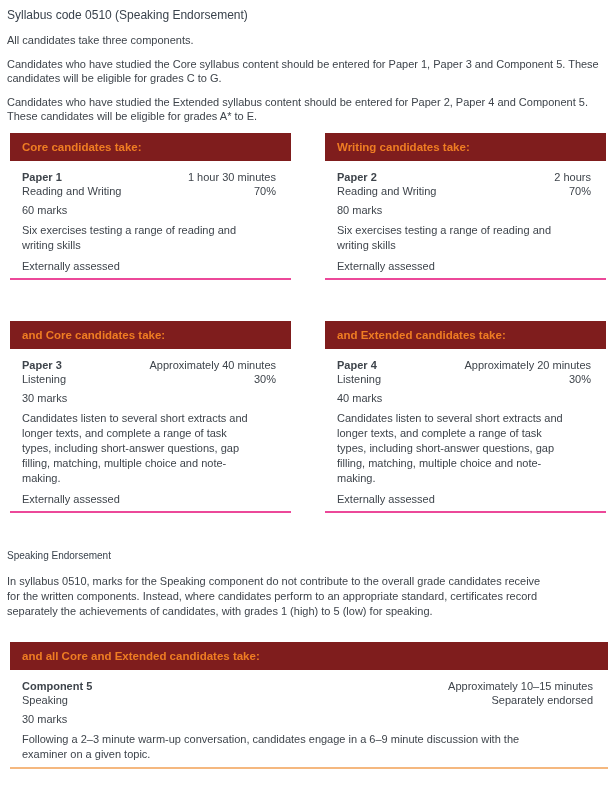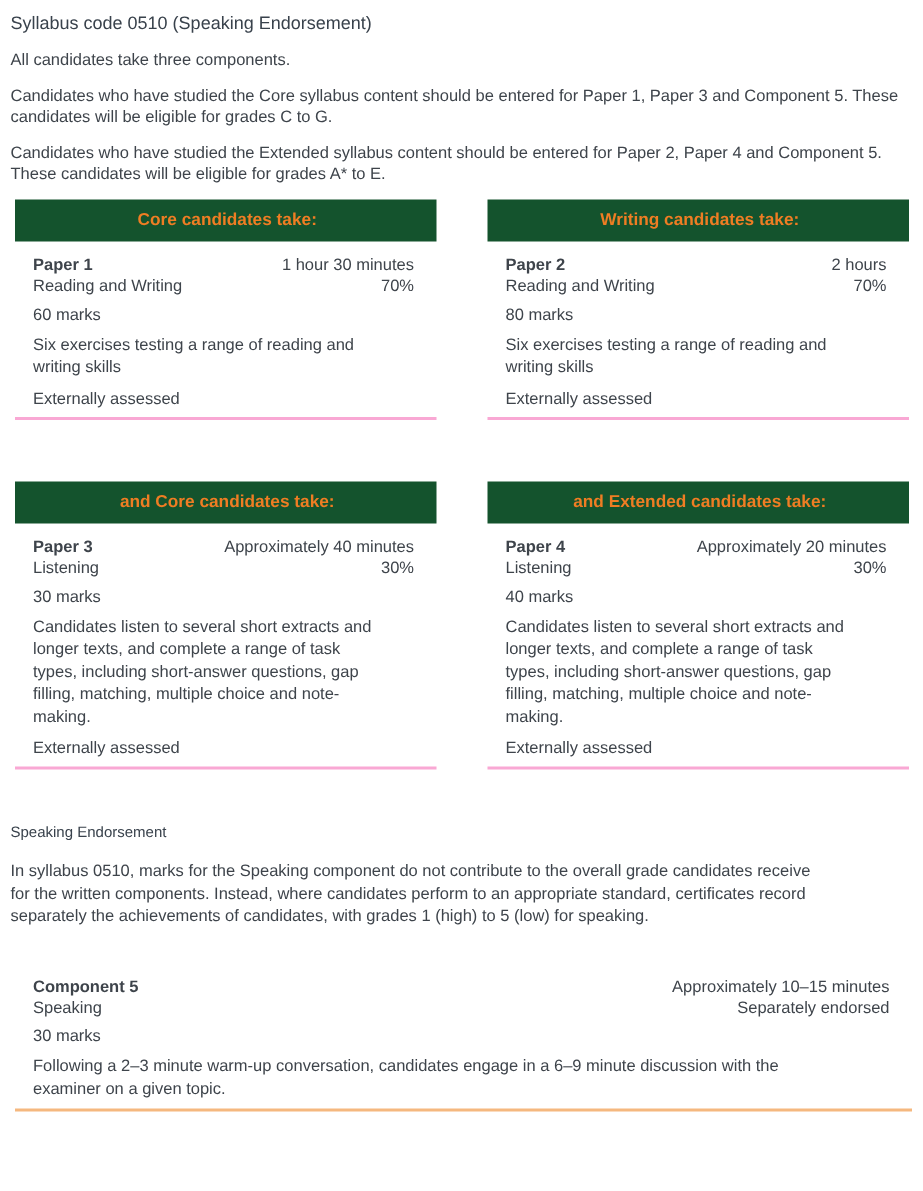--- a/index.html
+++ b/index.html
@@ -20,27 +20,27 @@
   p.intro {
     margin: 0 0 9px 0; line-height: 14.5px; white-space: pre-line;
   }
 
   .box-row { display: flex; gap: 34px; margin: 6px 0 0 3px; }
   .box-row.second { margin-top: 41px; }
   .box { width: 281px; box-sizing: border-box; }
   .box.full { width: 598px; margin-left: 3px; }
 
   .box-header {
-    background: #14532d; color: #ef7d23;
+    background: #7f1d1d; color: #ef7d23;
     font-weight: 700; font-size: 11.5px;
-    padding: 7px 10px 7px 12px; line-height: 14px; text-align: center;
+    padding: 7px 10px 7px 12px; line-height: 14px;
   }
   .box-body {
     padding: 9px 15px 5px 12px;
-    border-bottom: 2px solid #f9a8d4;
+    border-bottom: 2px solid #ec4899;
   }
   .box.full .box-body { border-bottom-color: #f5b87f; }
 
   .spec-row { display: flex; justify-content: space-between; line-height: 14px; }
   .paper-name { font-weight: 700; }
   .right-val { text-align: center; white-space: nowrap; }
   .marks { margin-top: 5px; line-height: 14px; }
   .desc { margin-top: 6px; line-height: 15px; white-space: pre-line; }
   .assess { margin-top: 6px; line-height: 14px; }
 
@@ -148,20 +148,21 @@
     </section>
 
   </div>
 
   <h2 class="section-heading">Speaking Endorsement</h2>
   <p class="speaking">In syllabus 0510, marks for the Speaking component do not contribute to the overall grade candidates receive
 for the written components. Instead, where candidates perform to an appropriate standard, certificates record
 separately the achievements of candidates, with grades 1 (high) to 5 (low) for speaking.</p>
 
   <section class="box full">
+    <header class="box-header">and all Core and Extended candidates take:</header>
     <div class="box-body">
       <div class="spec-row">
         <span class="paper-name">Component 5</span>
         <span class="right-val">Approximately 10–15 minutes</span>
       </div>
       <div class="spec-row">
         <span>Speaking</span>
         <span class="right-val">Separately endorsed</span>
       </div>
       <div class="marks">30 marks</div>

